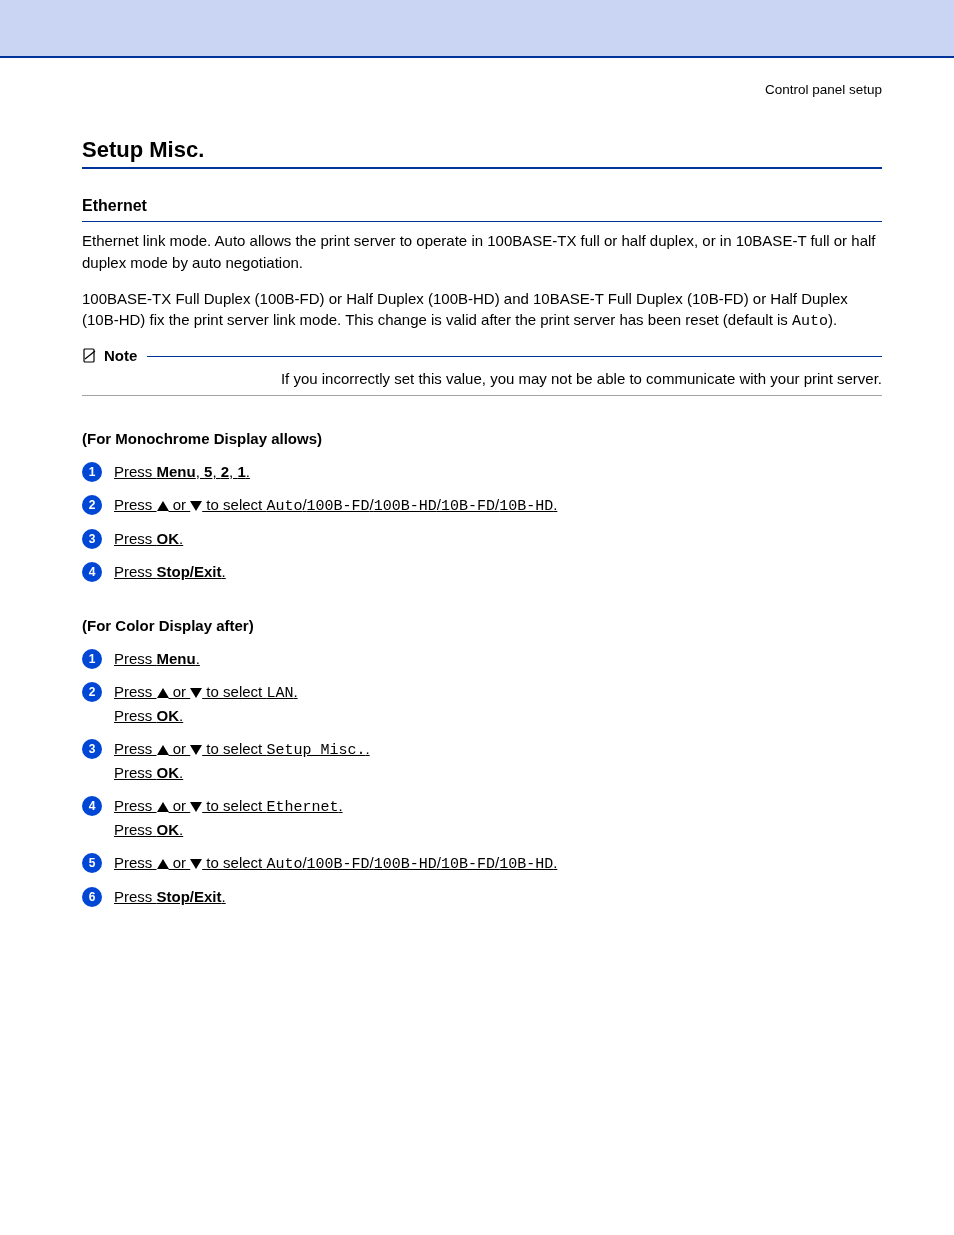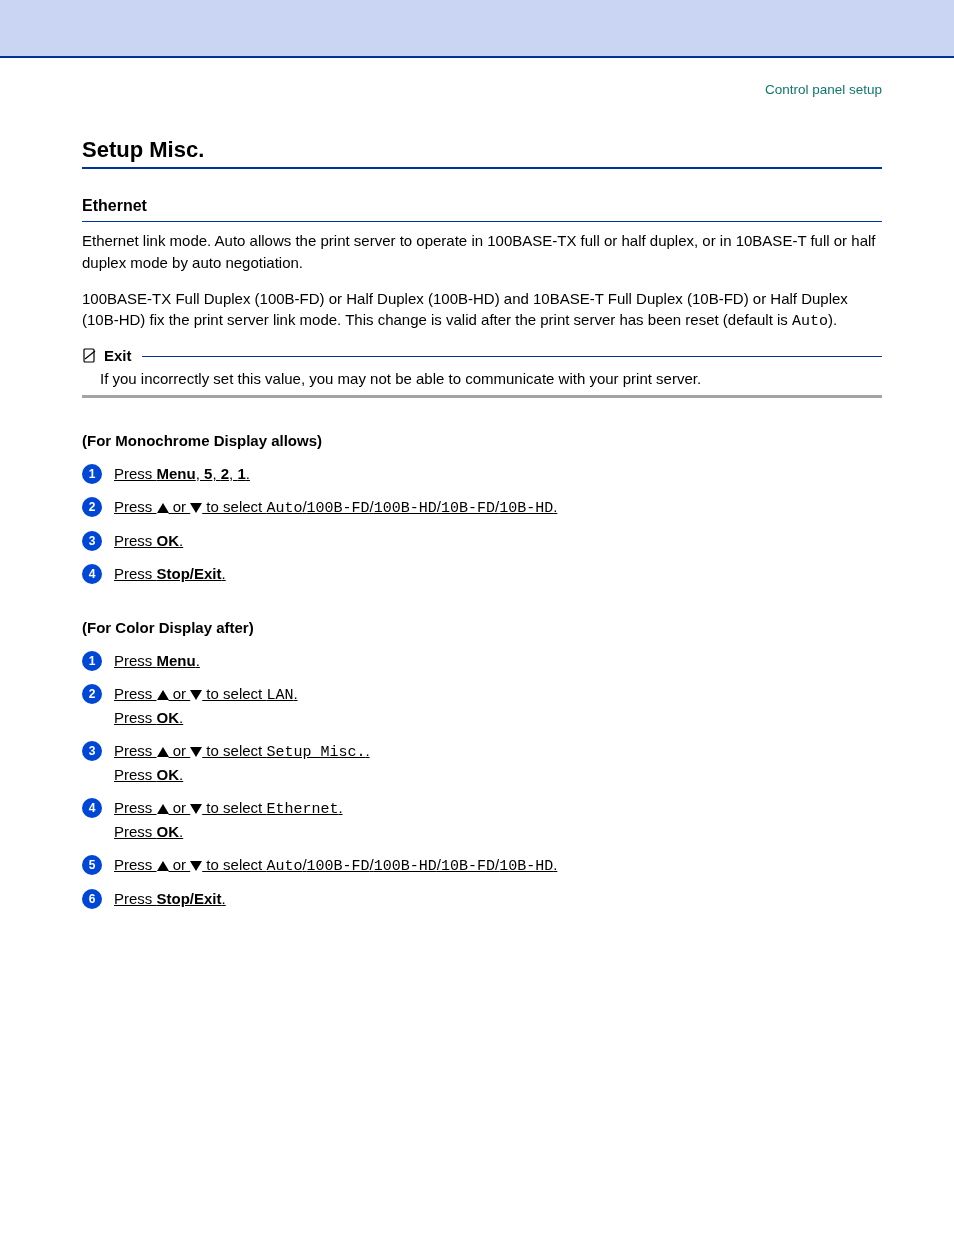--- a/index.html
+++ b/index.html
@@ -16,21 +16,21 @@
     background: #c9d5f2;
     border-bottom: 2px solid #003399;
   }
   .content {
     padding: 24px 72px 40px 82px;
     position: relative;
   }
   .breadcrumb {
     text-align: right;
     font-size: 13.5px;
-    color: #0f766e;
+    color: #000000;
     margin-bottom: 40px;
   }
   h1.section-title {
     font-size: 22px;
     font-weight: bold;
     margin: 0 0 4px 0;
     color: #000;
   }
   .blue-rule {
     border: none;
@@ -66,21 +66,22 @@
   }
   .note-line {
     flex: 1;
     border-top: 1px solid #003399;
     height: 0;
     margin-left: 4px;
     margin-top: 2px;
   }
   .note-body {
     padding: 6px 0 8px 18px;
-    border-bottom: 3px solid #a3a3a3;
+    border-bottom: 1px solid #a3a3a3;
+    text-align: right;
   }
   .proc-heading {
     font-weight: bold;
     margin: 34px 0 14px 0;
   }
   .step {
     display: flex;
     align-items: flex-start;
     gap: 12px;
     margin: 10px 0;
@@ -168,21 +169,21 @@
   </p>
 
   <div class="note-block">
     <div class="note-head">
       <span class="note-icon">
         <svg width="16" height="16" viewBox="0 0 16 16">
           <rect x="2" y="1" width="10" height="13" rx="1" fill="none" stroke="#000" stroke-width="1.2"></rect>
           <path d="M3 11 L13 3" stroke="#000" stroke-width="1.3" fill="none"></path>
         </svg>
       </span>
-      <span>Exit</span>
+      <span>Note</span>
       <span class="note-line"></span>
     </div>
     <div class="note-body">If you incorrectly set this value, you may not be able to communicate with your print server.</div>
   </div>
 
   <div class="proc-heading">(For Monochrome Display allows)</div>
 
   <div class="step">
     <div class="step-num">1</div>
     <div class="step-body">

